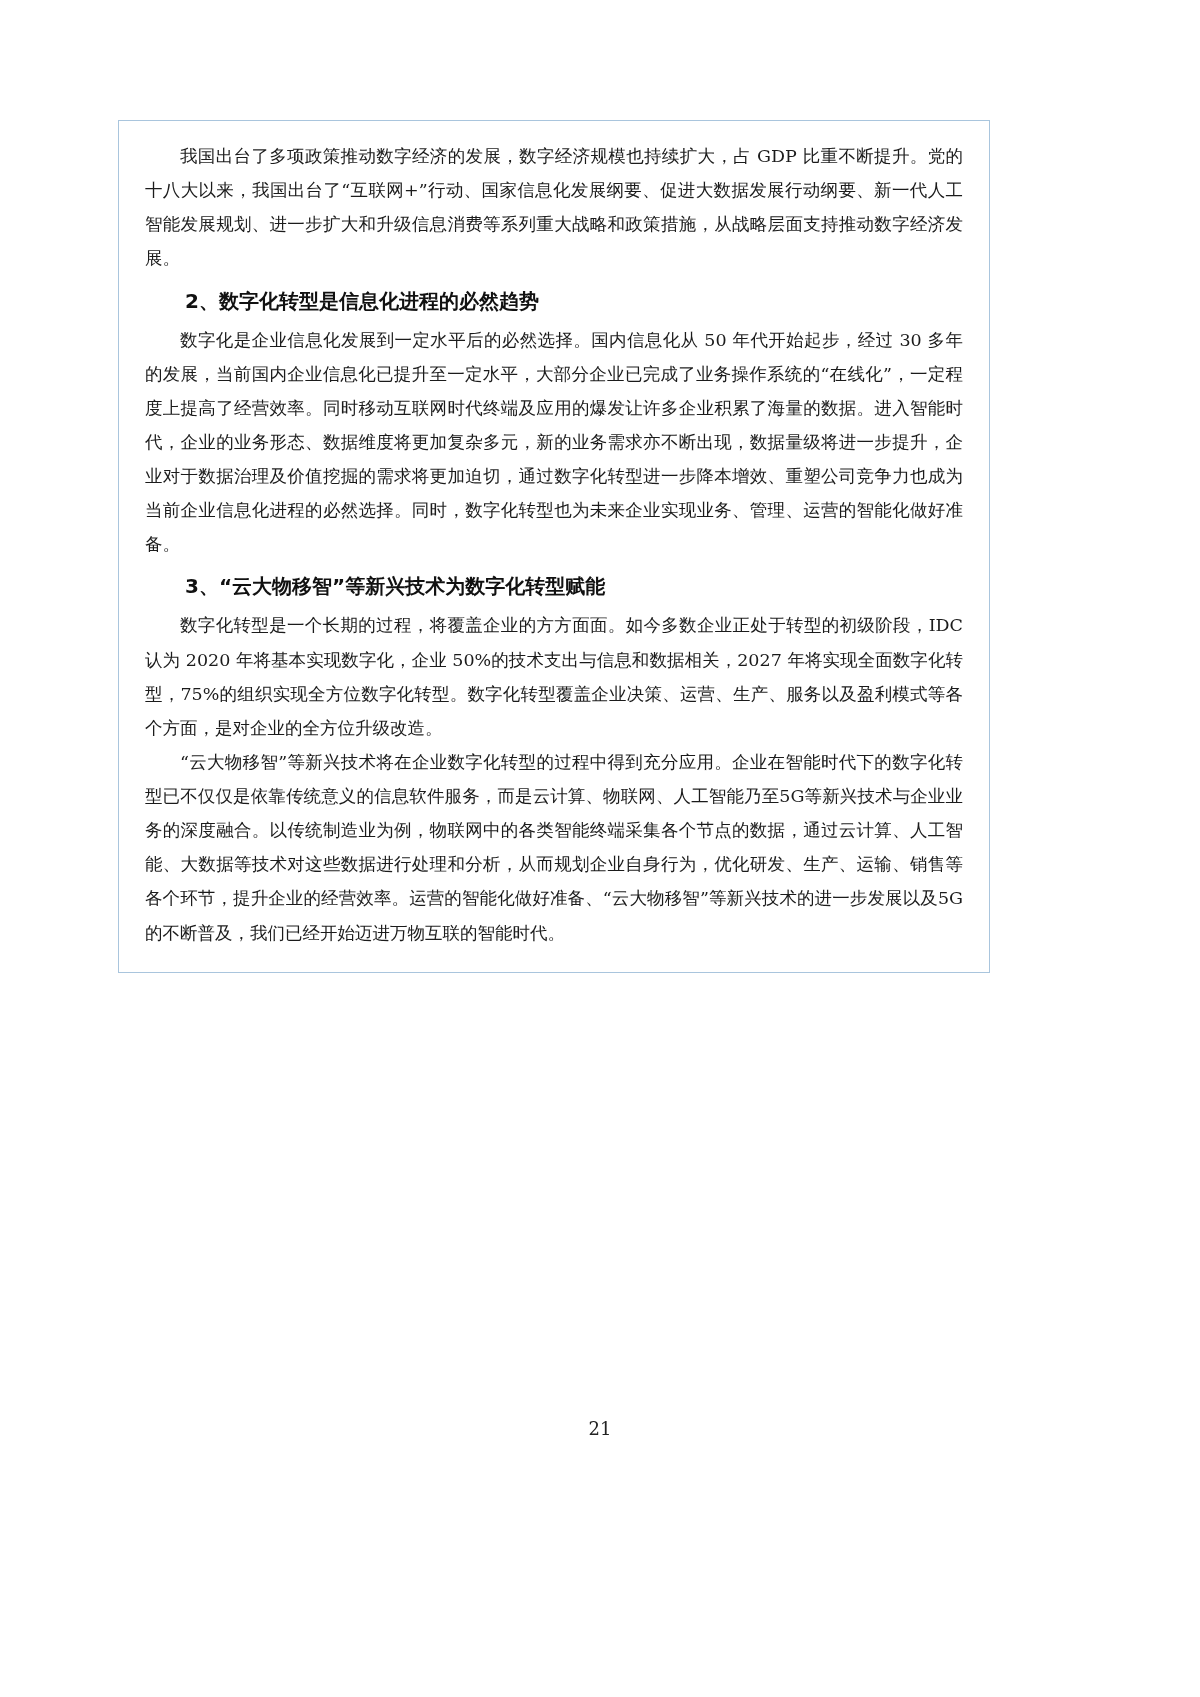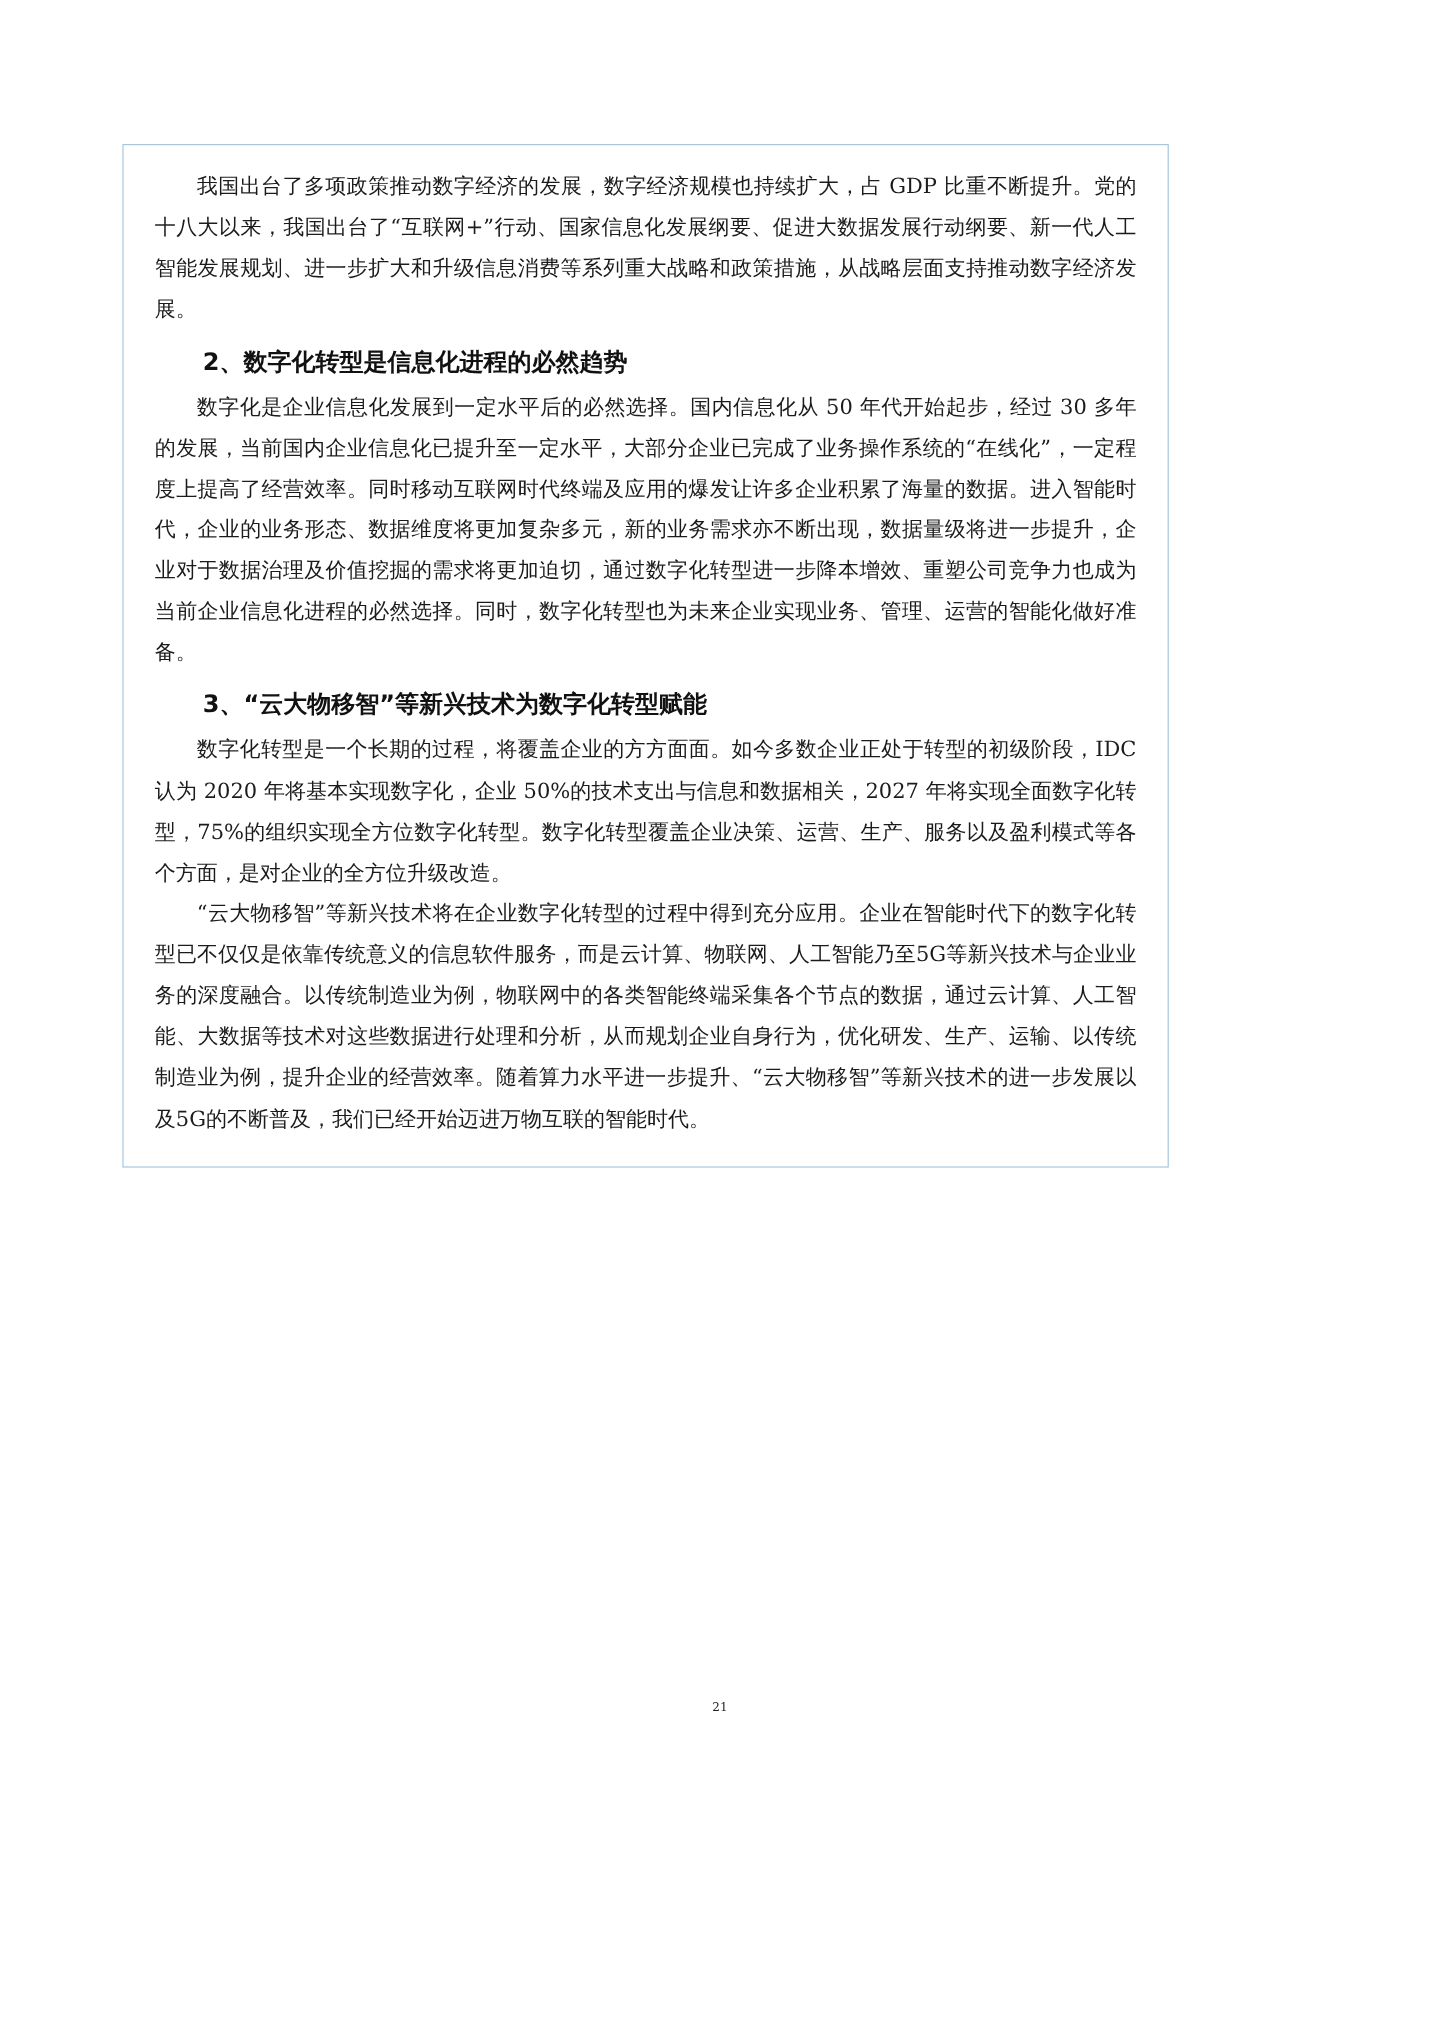--- a/index.html
+++ b/index.html
@@ -11,21 +11,21 @@
     position: relative;
     width: 1200px;
     height: 1697px;
     background: #ffffff;
     margin: 0 auto;
     box-sizing: border-box;
     overflow: hidden;
   }
   .content-frame {
     position: absolute;
-    left: 102px;
+    left: 118px;
     top: 120px;
     width: 872px;
     border: 1px solid #a9c5dd;
     box-sizing: border-box;
     padding: 18px 26px 22px 26px;
   }
   .doc-body {
     font-family: "DejaVu Serif", "Liberation Serif", serif;
     font-size: 17.5px;
     line-height: 1.95;
@@ -46,21 +46,21 @@
     line-height: 1.95;
     color: #111111;
   }
   .page-number {
     position: absolute;
     left: 0;
     right: 0;
     top: 1418px;
     text-align: center;
     font-family: "DejaVu Serif", "Liberation Serif", serif;
-    font-size: 10px;
+    font-size: 18px;
     color: #222222;
   }
 </style>
 </head>
 <body>
 
 <div class="page">
 
   <div class="content-frame">
     <div class="doc-body">
@@ -69,20 +69,20 @@
 
       <h3 class="heading">2、数字化转型是信息化进程的必然趋势</h3>
 
 
       <p class="para">数字化是企业信息化发展到一定水平后的必然选择。国内信息化从 50 年代开始起步，经过 30 多年的发展，当前国内企业信息化已提升至一定水平，大部分企业已完成了业务操作系统的“在线化”，一定程度上提高了经营效率。同时移动互联网时代终端及应用的爆发让许多企业积累了海量的数据。进入智能时代，企业的业务形态、数据维度将更加复杂多元，新的业务需求亦不断出现，数据量级将进一步提升，企业对于数据治理及价值挖掘的需求将更加迫切，通过数字化转型进一步降本增效、重塑公司竞争力也成为当前企业信息化进程的必然选择。同时，数字化转型也为未来企业实现业务、管理、运营的智能化做好准备。</p>
 
       <h3 class="heading">3、“云大物移智”等新兴技术为数字化转型赋能</h3>
 
       <p class="para">数字化转型是一个长期的过程，将覆盖企业的方方面面。如今多数企业正处于转型的初级阶段，IDC 认为 2020 年将基本实现数字化，企业 50%的技术支出与信息和数据相关，2027 年将实现全面数字化转型，75%的组织实现全方位数字化转型。数字化转型覆盖企业决策、运营、生产、服务以及盈利模式等各个方面，是对企业的全方位升级改造。</p>
 
-      <p class="para">“云大物移智”等新兴技术将在企业数字化转型的过程中得到充分应用。企业在智能时代下的数字化转型已不仅仅是依靠传统意义的信息软件服务，而是云计算、物联网、人工智能乃至5G等新兴技术与企业业务的深度融合。以传统制造业为例，物联网中的各类智能终端采集各个节点的数据，通过云计算、人工智能、大数据等技术对这些数据进行处理和分析，从而规划企业自身行为，优化研发、生产、运输、以传统制造业为例，提升企业的经营效率。随着算力水平进一步提升、“云大物移智”等新兴技术的进一步发展以及5G的不断普及，我们已经开始迈进万物互联的智能时代。</p>
+      <p class="para">“云大物移智”等新兴技术将在企业数字化转型的过程中得到充分应用。企业在智能时代下的数字化转型已不仅仅是依靠传统意义的信息软件服务，而是云计算、物联网、人工智能乃至5G等新兴技术与企业业务的深度融合。以传统制造业为例，物联网中的各类智能终端采集各个节点的数据，通过云计算、人工智能、大数据等技术对这些数据进行处理和分析，从而规划企业自身行为，优化研发、生产、运输、销售等各个环节，提升企业的经营效率。运营的智能化做好准备、“云大物移智”等新兴技术的进一步发展以及5G的不断普及，我们已经开始迈进万物互联的智能时代。</p>
 
     </div>
   </div>
 
   <div class="page-number">21</div>
 
 </div>
 
 </body></html>

